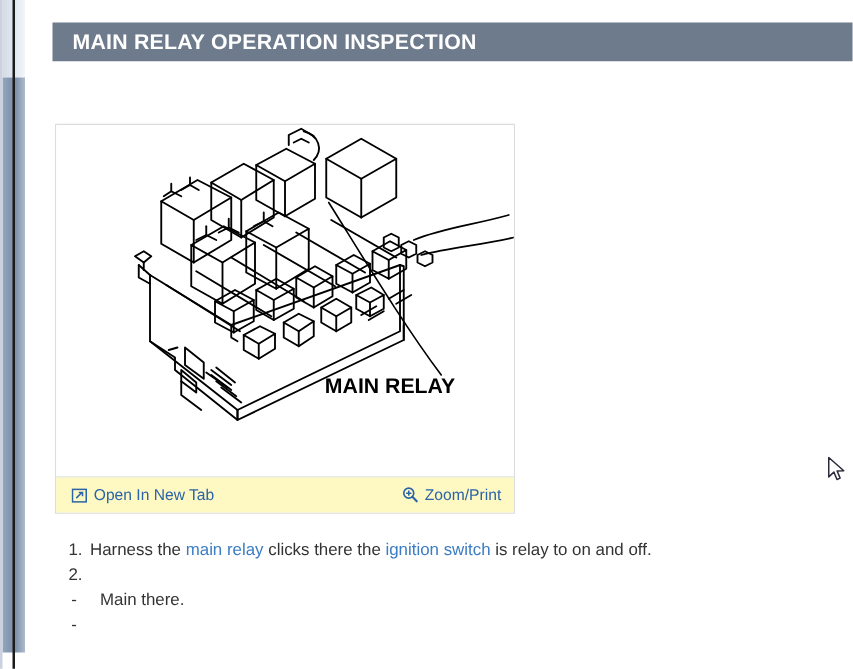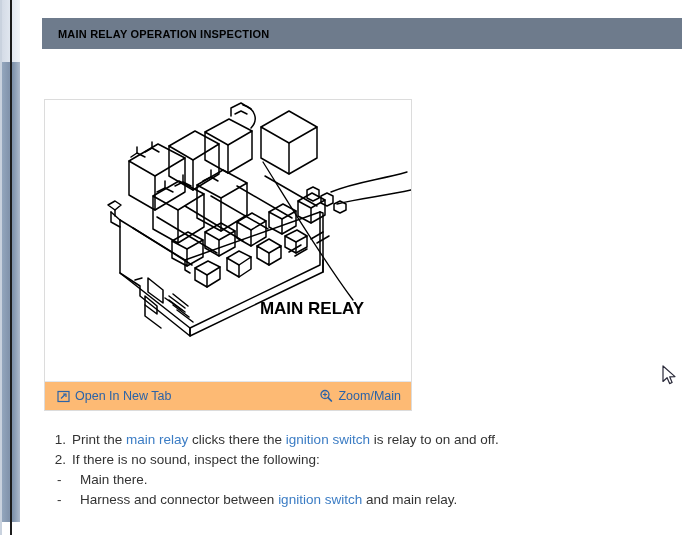--- a/index.html
+++ b/index.html
@@ -91,22 +91,22 @@
     position: absolute;
     left: 20px;
     top: 18px;
     right: 0;
     height: 31px;
     background: #6e7b8c;
     display: flex;
     align-items: center;
   }
   #section-header-title {
-    color: #000000;
-    font-size: 11px;
+    color: #ffffff;
+    font-size: 17px;
     font-weight: bold;
     letter-spacing: 0.2px;
     padding-left: 16px;
     white-space: nowrap;
   }
 
   
   #figure-panel {
     position: absolute;
     left: 22px;
@@ -130,21 +130,21 @@
     display: block;
     width: 368px;
     height: 282px;
   }
   #figure-footer {
     position: absolute;
     left: 0;
     bottom: 0;
     width: 100%;
     height: 29px;
-    background: #fdba74;
+    background: #fef9c3;
     border-top: 1px solid #e2e6ec;
     box-sizing: border-box;
     display: flex;
     align-items: center;
     justify-content: space-between;
     padding: 0 10px 0 12px;
   }
   .figure-link {
     display: inline-flex;
     align-items: center;
@@ -372,45 +372,43 @@
       </a>
 
       <a class="figure-link">
         <span class="link-icon">
           <svg width="14" height="14" viewBox="0 0 14 14" xmlns="http://www.w3.org/2000/svg">
             <circle cx="6" cy="5.5" r="4" fill="none" stroke="#2b63a8" stroke-width="1.3"></circle>
             <path d="M3.9 5.5 H8.1 M6 3.4 V7.6" stroke="#2b63a8" stroke-width="1.2"></path>
             <path d="M9.1 8.6 L12.4 12" stroke="#2b63a8" stroke-width="1.7" stroke-linecap="round"></path>
           </svg>
         </span>
-        <span>Zoom/Main</span>
+        <span>Zoom/Print</span>
       </a>
     </div>
   </div>
 
   <div id="instructions">
 
     <div class="numbered-item">
       <span class="num-marker">1.</span>
-      <span><span>Print the </span><a class="doc-link">main relay</a><span> clicks there the </span><a class="doc-link">ignition switch</a><span> is relay to on and off.</span></span>
+      <span><span>Harness the </span><a class="doc-link">main relay</a><span> clicks there the </span><a class="doc-link">ignition switch</a><span> is relay to on and off.</span></span>
     </div>
 
     <div class="numbered-item">
       <span class="num-marker">2.</span>
-      <span>If there is no sound, inspect the following:</span>
     </div>
 
     <div class="dash-item">
       <span class="dash-marker">-</span>
       <span>Main there.</span>
     </div>
 
     <div class="dash-item">
       <span class="dash-marker">-</span>
-      <span><span>Harness and connector between </span><a class="doc-link">ignition switch</a><span> and main relay.</span></span>
     </div>
 
   </div>
 </div>
 
 <div id="mouse-cursor">
   <svg width="16" height="22" viewBox="0 0 16 22" xmlns="http://www.w3.org/2000/svg">
     <path d="M1 1 L1 16.5 L5.1 12.7 L7.6 18.6 L10.1 17.5 L7.7 11.8 L13 11.6 Z" fill="#ffffff" stroke="#2a2a3a" stroke-width="1.2" stroke-linejoin="round"></path>
   </svg>
 </div>

